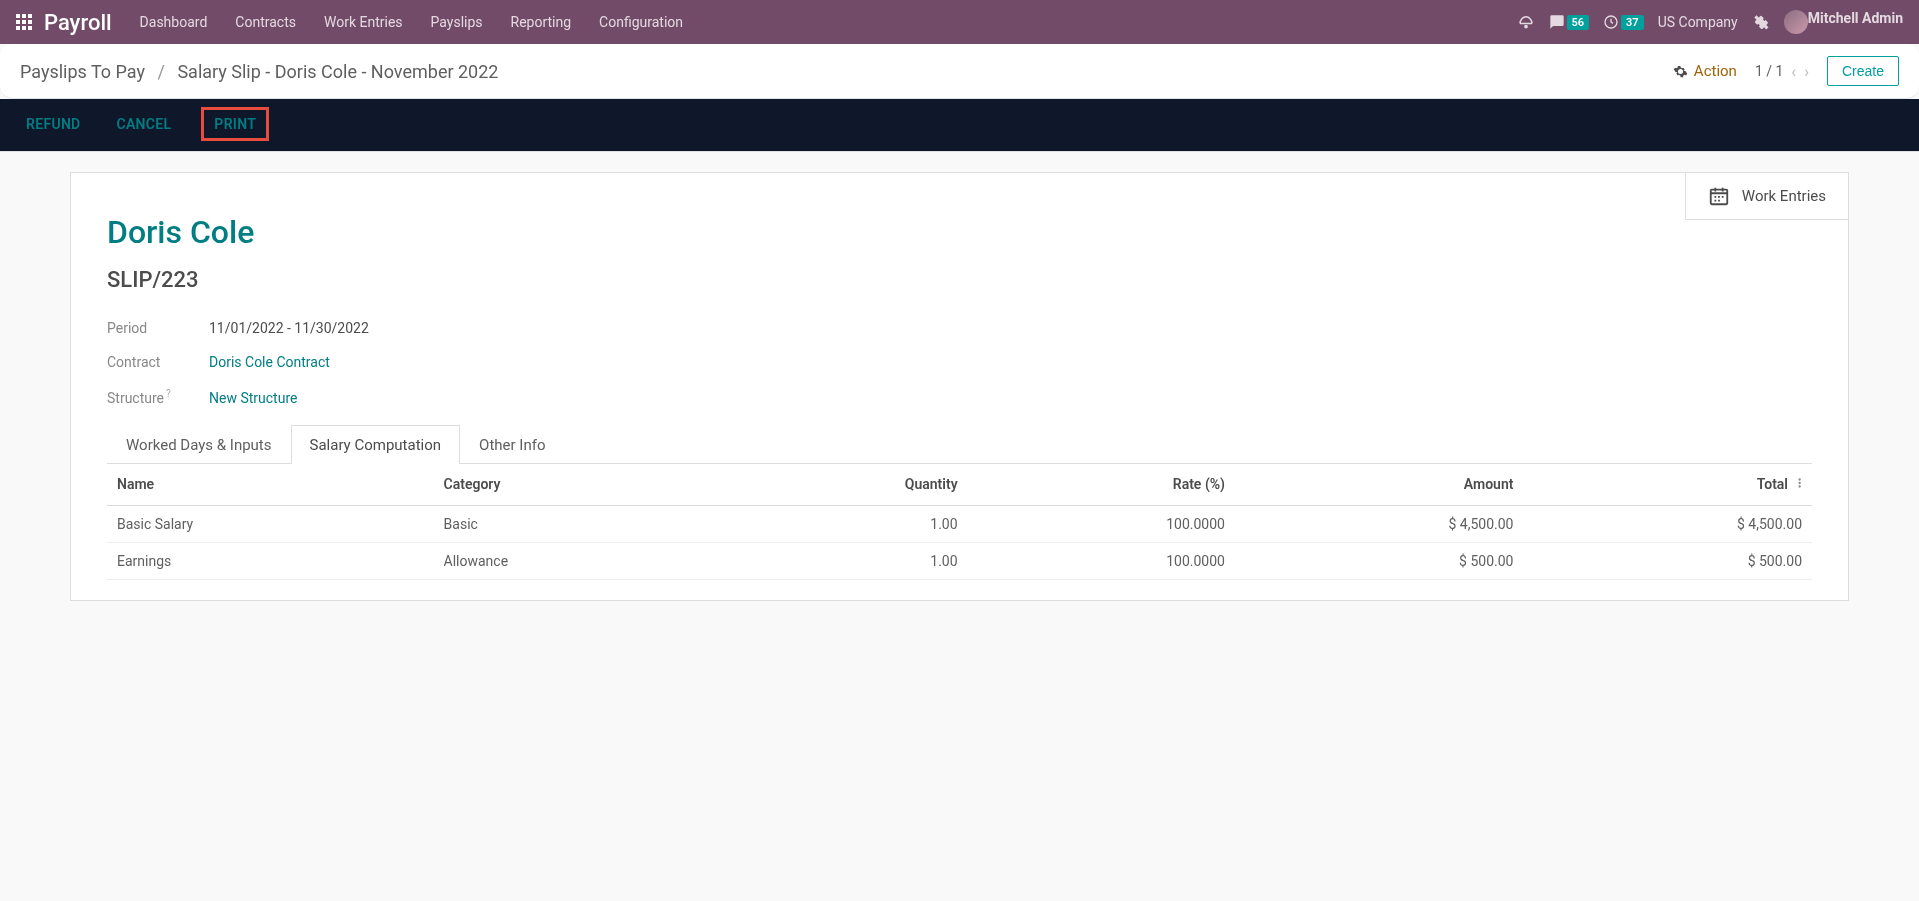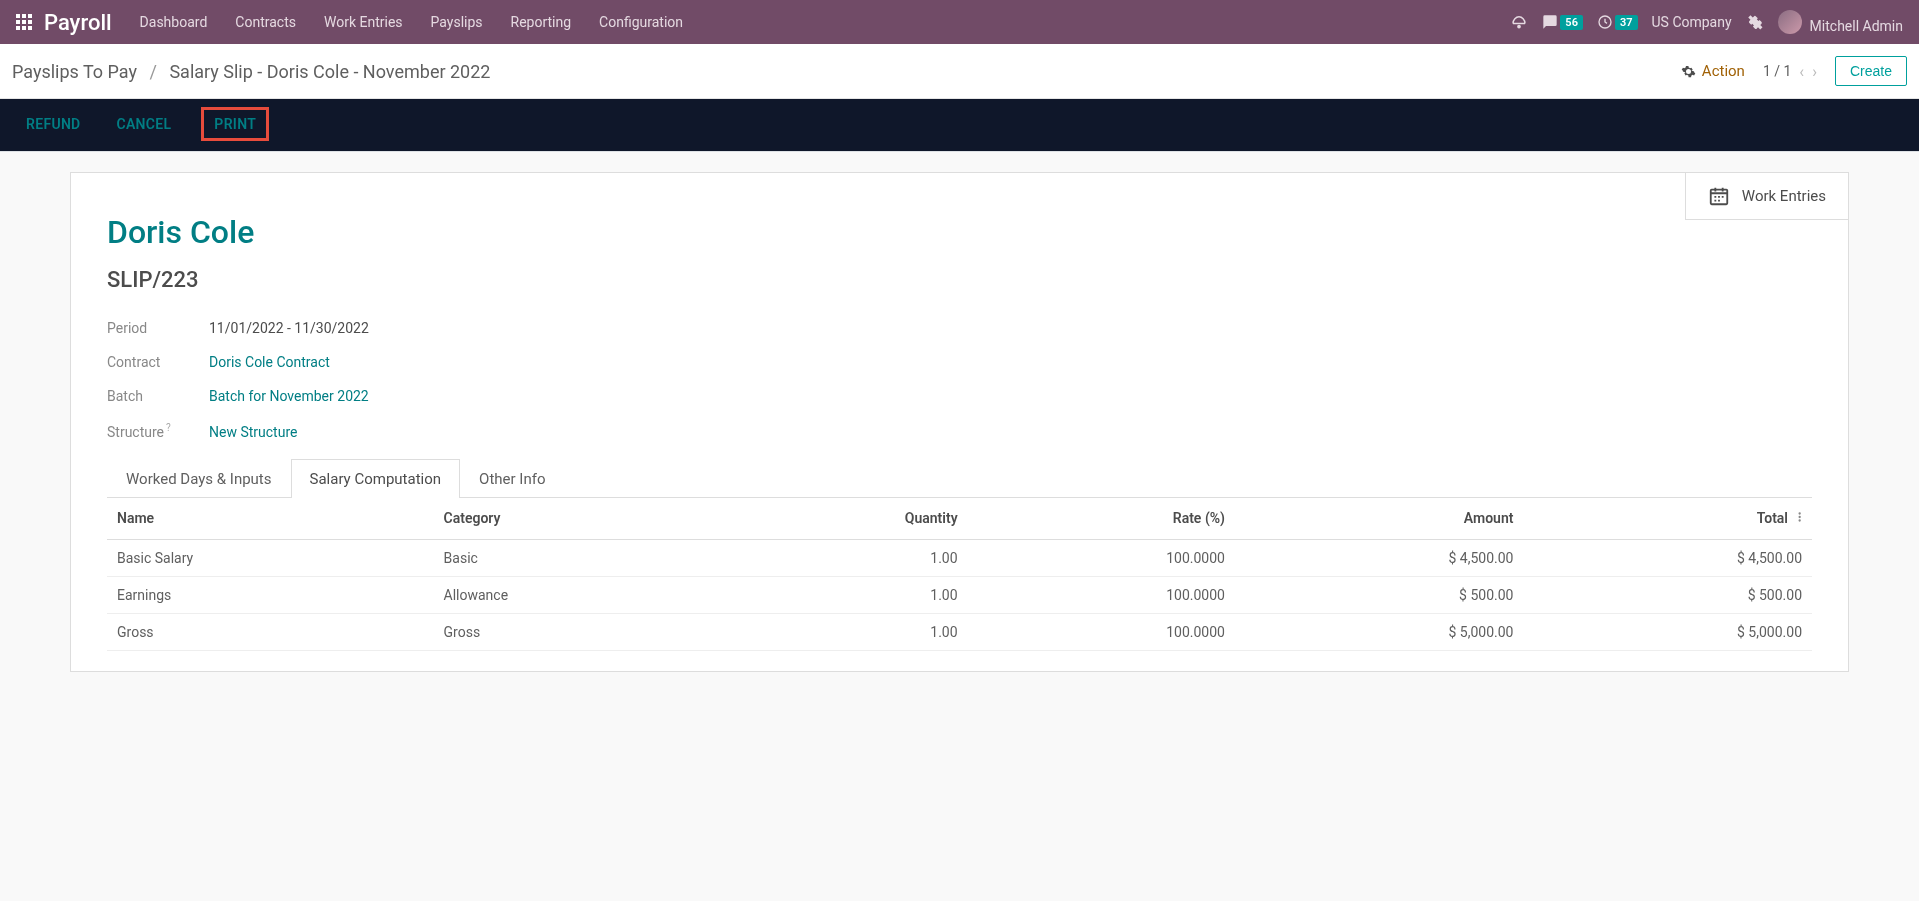--- a/index.html
+++ b/index.html
@@ -8,25 +8,25 @@
 
 .top-nav { background: #714b67; color: #fff; display: flex; align-items: center; height: 44px; padding: 0 16px; }
 .top-nav .apps-icon { display: grid; grid-template-columns: repeat(3,4px); grid-template-rows: repeat(3,4px); gap: 2px; margin-right: 12px; cursor: pointer; }
 .top-nav .apps-icon span { background: #fff; width: 4px; height: 4px; }
 .top-nav .brand { font-size: 22px; font-weight: 500; margin-right: 28px; }
 .top-nav .menu { display: flex; gap: 28px; }
 .top-nav .menu a { color: #e5d9e1; text-decoration: none; font-size: 14px; cursor: pointer; }
 .top-nav .right { margin-left: auto; display: flex; align-items: center; gap: 14px; }
 .top-nav .badge { background: #00a09d; color: #fff; font-size: 11px; padding: 1px 5px; border-radius: 2px; font-weight: 600; }
 .top-nav .icon-wrap { display: flex; align-items: center; gap: 2px; cursor: pointer; }
-.top-nav .user { display: flex; align-items: flex-end; gap: 8px; cursor: pointer; }
+.top-nav .user { display: flex; align-items: flex-start; gap: 0; cursor: pointer; font-weight: bold; }
 .top-nav .avatar { width: 24px; height: 24px; border-radius: 50%; background: linear-gradient(135deg,#8a6d82,#c9a); }
 
 
-.breadcrumb-row { background: #fff; display: flex; align-items: center; padding: 12px 12px; border-bottom: 1px solid #e5e5e5; }
+.breadcrumb-row { background: #fff; display: flex; align-items: center; padding: 12px 20px; border-bottom: 1px solid #e5e5e5; border-radius: 13px; }
 .breadcrumb { font-size: 18px; color: #5f5f5f; }
 .breadcrumb a { color: #5f5f5f; text-decoration: none; cursor: pointer; }
 .breadcrumb .sep { margin: 0 8px; color: #999; }
 .breadcrumb-actions { margin-left: auto; display: flex; align-items: center; gap: 18px; }
 .action-link { color: #a16207; cursor: pointer; display: flex; align-items: center; gap: 6px; font-size: 15px; }
 .pager { color: #5f5f5f; font-size: 14px; display: flex; align-items: center; gap: 8px; }
 .pager .arrow { color: #bbb; cursor: pointer; font-size: 16px; }
 .btn-create { border: 1px solid #00a09d; color: #00a09d; background: #fff; padding: 6px 14px; cursor: pointer; font-size: 14px; border-radius: 2px; }
 
 
@@ -167,24 +167,20 @@
       <h1 class="employee-name">Doris Cole</h1>
       <div class="slip-number">SLIP/223</div>
 
       <div class="field-row">
         <div class="field-label">Period</div>
         <div class="field-value">11/01/2022 - 11/30/2022</div>
       </div>
       <div class="field-row">
         <div class="field-label">Contract</div>
         <div class="field-value"><a>Doris Cole Contract</a></div>
-      </div>
-      <div class="field-row">
-        <div class="field-label">Batch</div>
-        <div class="field-value"><a>Batch for November 2022</a></div>
       </div>
       <div class="field-row">
         <div class="field-label"><span>Structure</span><span class="q">?</span></div>
         <div class="field-value"><a>New Structure</a></div>
       </div>
 
       <div class="tabs">
         <div class="tab">Worked Days &amp; Inputs</div>
         <div class="tab active">Salary Computation</div>
         <div class="tab">Other Info</div>
@@ -221,25 +217,17 @@
               <td class="num">$ 4,500.00</td>
             </tr>
             <tr>
               <td>Earnings</td>
               <td>Allowance</td>
               <td class="num">1.00</td>
               <td class="num">100.0000</td>
               <td class="num">$ 500.00</td>
               <td class="num">$ 500.00</td>
             </tr>
-            <tr>
-              <td>Gross</td>
-              <td>Gross</td>
-              <td class="num">1.00</td>
-              <td class="num">100.0000</td>
-              <td class="num">$ 5,000.00</td>
-              <td class="num">$ 5,000.00</td>
-            </tr>
           </tbody>
       </table>
     </div>
   </div>
 </div>
 
 </body></html>

